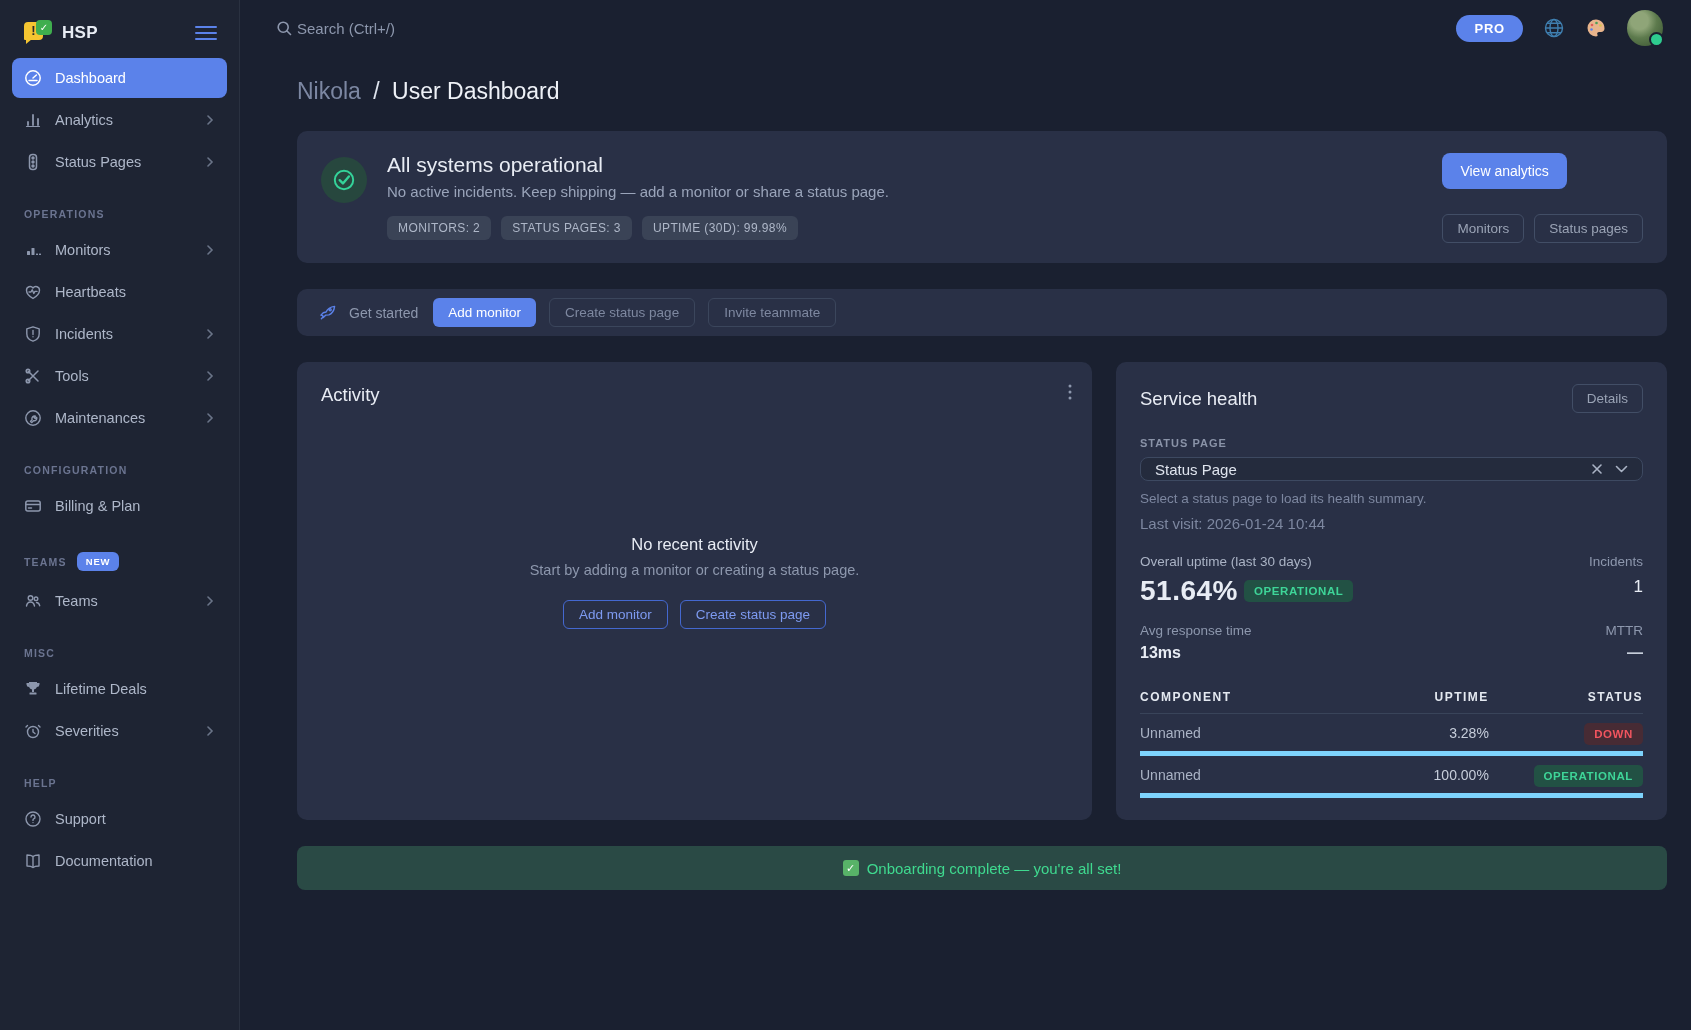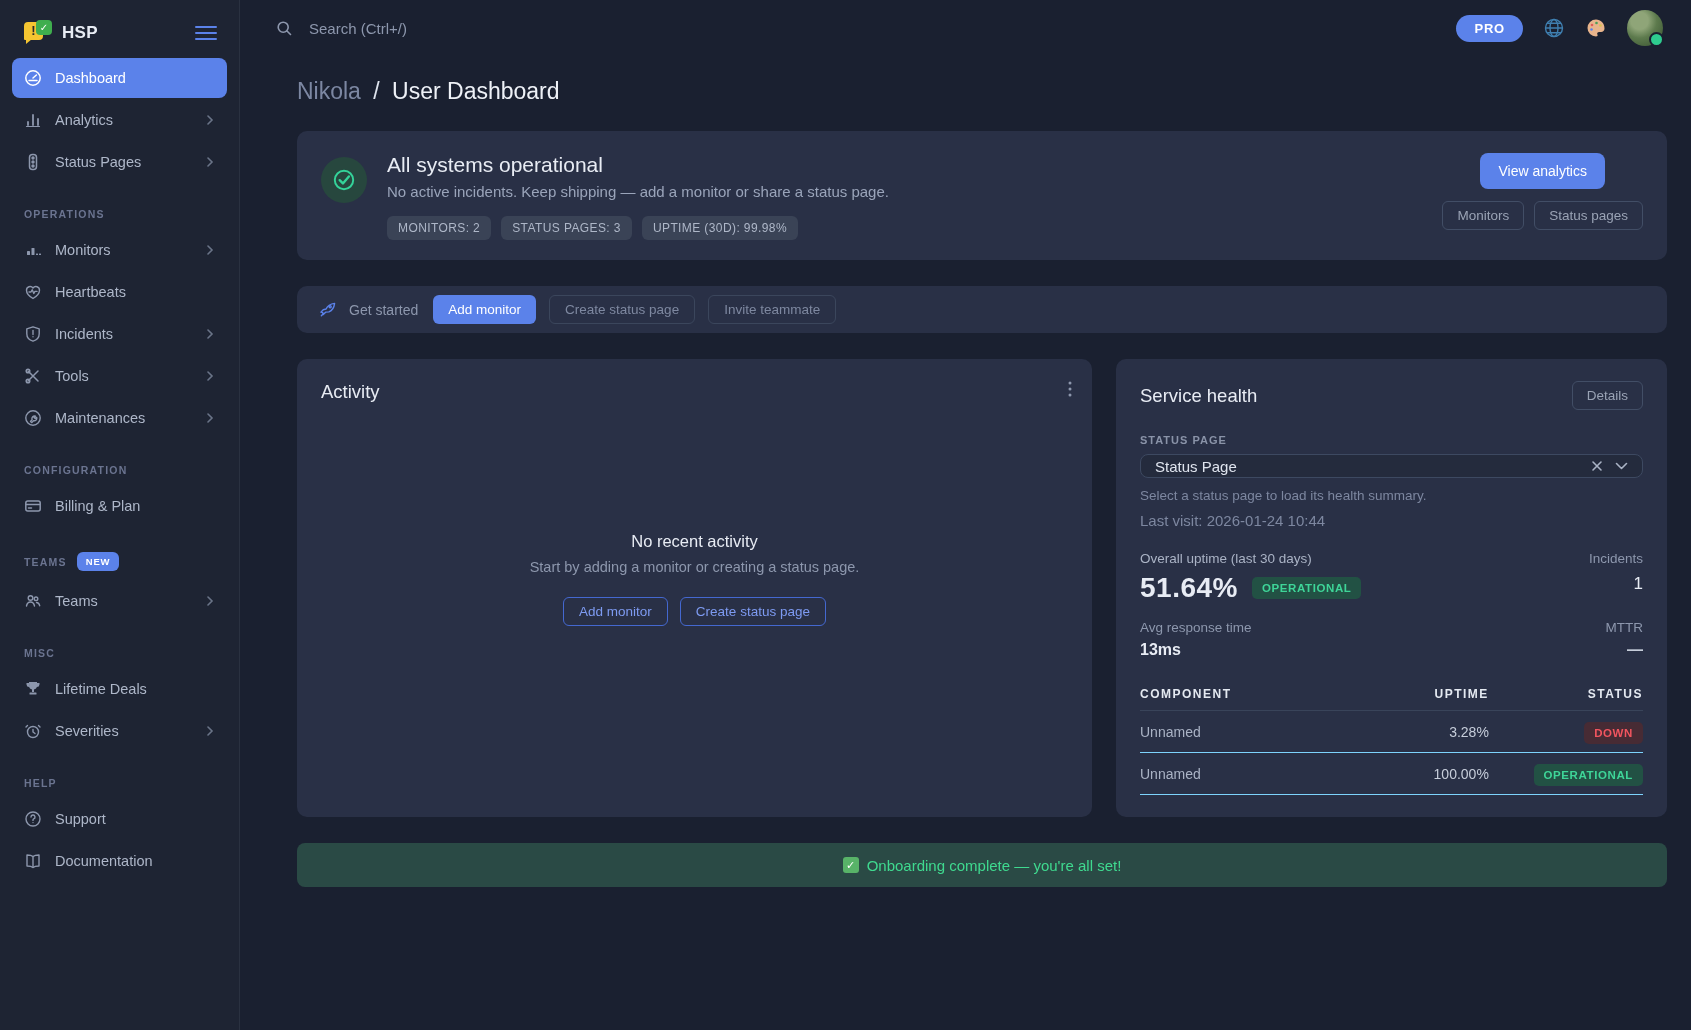--- a/index.html
+++ b/index.html
@@ -41,21 +41,21 @@
   .chev { color:#6a7488; display:flex; }
   .nav-section {
     font-size:10.5px; letter-spacing:1.2px; color:#6b7490; margin:26px 12px 10px 12px;
     display:flex; align-items:center; gap:10px; font-weight:bold;
   }
   .new-badge { background:#5b82ea; color:#fff; font-size:9.5px; letter-spacing:.8px;
     padding:4px 9px; border-radius:6px; font-weight:bold; }
   
   .main { flex:1; display:flex; flex-direction:column; height:100%; }
   .topbar { height:56px; display:flex; align-items:center; padding:0 28px 0 36px; }
-  .searchbox { display:flex; align-items:center; gap:16px; flex:1; }
+  .searchbox { display:flex; align-items:center; gap:4px; flex:1; }
   .searchbox input {
     background:transparent; border:none; outline:none; color:#c6cdda;
     font-size:15px; width:300px; font-family:inherit;
   }
   .searchbox input::placeholder { color:#8d97ad; }
   .topbar-right { display:flex; align-items:center; gap:20px; }
   .pro-badge { background:#5b82ea; color:#fff; font-size:13px; font-weight:bold;
     letter-spacing:.8px; padding:6px 18px; border-radius:999px; cursor:pointer; }
   .icon-btn { display:flex; cursor:pointer; }
   .avatar { position:relative; width:36px; height:36px; border-radius:50%; cursor:pointer;
@@ -69,21 +69,21 @@
   
   .hero { background:#293046; border-radius:10px; padding:22px 24px 20px 24px; display:flex; }
   .hero-left { display:flex; gap:20px; flex:1; }
   .hero-check { width:46px; height:46px; min-width:46px; border-radius:50%; background:#27473e;
     display:flex; align-items:center; justify-content:center; margin-top:4px; }
   .hero-title { font-size:21px; font-weight:500; }
   .hero-sub { font-size:15px; color:#9aa4ba; margin-top:6px; }
   .hero-chips { display:flex; gap:10px; margin-top:16px; }
   .chip { background:#3a4356; color:#aeb7c8; font-size:12px; letter-spacing:.4px;
     padding:5px 11px; border-radius:6px; }
-  .hero-right { display:flex; flex-direction:column; align-items:center; gap:12px; }
+  .hero-right { display:flex; flex-direction:column; align-items:flex-start; gap:25px; }
   .btn { font-family:inherit; cursor:pointer; border-radius:6px; border:1px solid transparent; }
   .btn-primary { background:#5b82ea; color:#fff; font-size:14px; padding:10px 18px; border-radius:8px; border:none; }
   .btn-ghost { background:transparent; border:1px solid #424e66; color:#9aa3b5; font-size:13.5px; padding:6px 14px; }
   .hero-ghost-row { display:flex; gap:10px; }
   
   .getstarted { background:#293046; border-radius:10px; margin-top:26px; padding:9px 22px;
     display:flex; align-items:center; gap:13px; }
   .gs-label { color:#8d97ad; font-size:14px; margin-right:2px; }
   .btn-sm-primary { background:#5b82ea; color:#fff; font-size:13.5px; padding:7px 15px; border:none; }
   .btn-sm-ghost { background:transparent; border:1px solid #3b465c; color:#7e88a0; font-size:13.5px; padding:6px 15px; }
@@ -106,34 +106,34 @@
     margin-top:8px; height:42px; border:1px solid #3d4961; border-radius:8px; background:#242b3d;
     display:flex; align-items:center; padding:0 14px; cursor:pointer;
   }
   .select-value { flex:1; font-size:15px; color:#dfe4ee; }
   .select-icons { display:flex; align-items:center; gap:12px; color:#aab3c5; }
   .helper-text { font-size:13.5px; color:#7d87a0; margin-top:10px; }
   .last-visit { font-size:15px; color:#7d87a0; margin-top:9px; }
   .stat-row { display:flex; justify-content:space-between; margin-top:22px; }
   .stat-label { font-size:13.5px; color:#aab3c5; }
   .stat-label-r { font-size:13.5px; color:#8d97ad; text-align:right; }
-  .uptime-line { display:flex; align-items:center; gap:14px; margin-top:6px;text-align:right; }
+  .uptime-line { display:flex; align-items:center; gap:6px; margin-top:6px;text-align:right; }
   .uptime-big { font-size:28px; font-weight:bold; letter-spacing:.5px; }
   .pill { font-size:11.5px; font-weight:bold; letter-spacing:.6px; padding:5px 10px; border-radius:5px; }
   .pill-op { background:#225144; color:#3ed598; }
   .pill-down { background:#472b34; color:#f2555f; }
   .stat-value-r { font-size:17px; text-align:right; margin-top:8px; }
   .resp-value { font-size:16px; font-weight:bold; margin-top:6px; }
   .mttr-value { font-size:16px; font-weight:bold; text-align:right; margin-top:6px; color:#c6cdda; }
   .health-table { margin-top:18px; font-size:14px; }
   .ht-row { display:grid; grid-template-columns:1.15fr 1fr .95fr; align-items:center; height:34px; }
   .ht-head { font-size:12px; font-weight:bold; letter-spacing:1.5px; color:#e4e9f1; border-bottom:1px solid #39445a; }
   .ht-row .c2 { text-align:right; }
   .ht-row .c3 { text-align:right; }
-  .ht-data { border-bottom:1px solid #7dd3fc; height:42px; color:#aab3c5; }
+  .ht-data { border-bottom:5px solid #7dd3fc; height:42px; color:#aab3c5; }
   .ht-data .c2 { color:#c6cdda; }
   
   .banner { margin-top:26px; background:#2a4a45; border-radius:8px; height:44px;
     display:flex; align-items:center; justify-content:center; gap:8px; }
   .banner-check { width:16px; height:16px; background:#58b368; border-radius:3px; color:#fff;
     font-size:11px; font-weight:bold; display:flex; align-items:center; justify-content:center; }
   .banner-text { color:#3fd98f; font-size:15px; }
   svg { display:block; }
 </style>
 </head>

